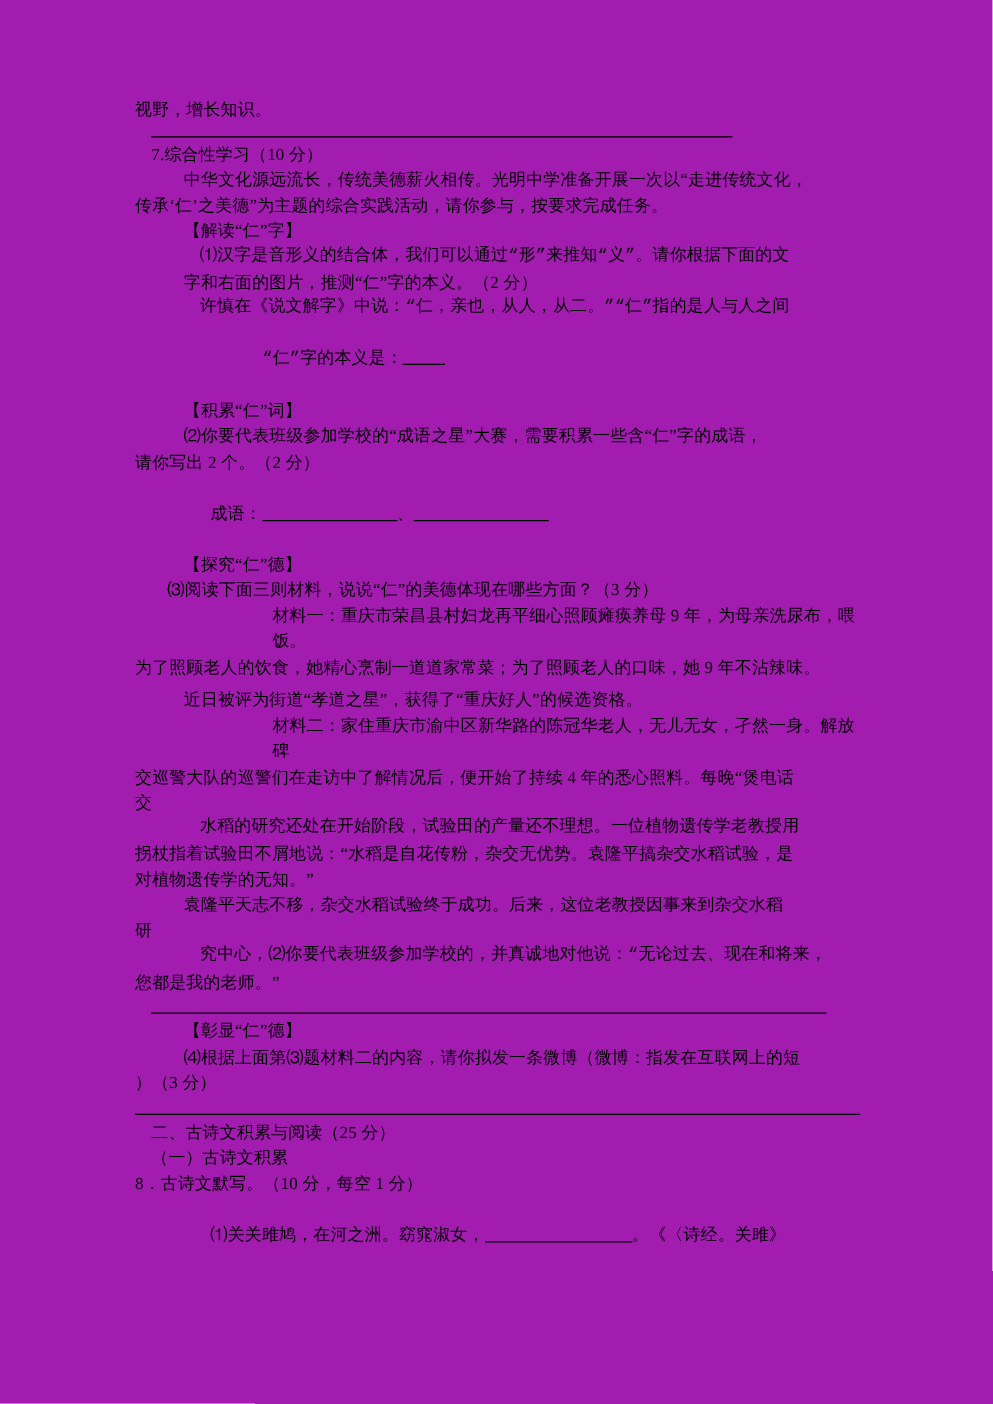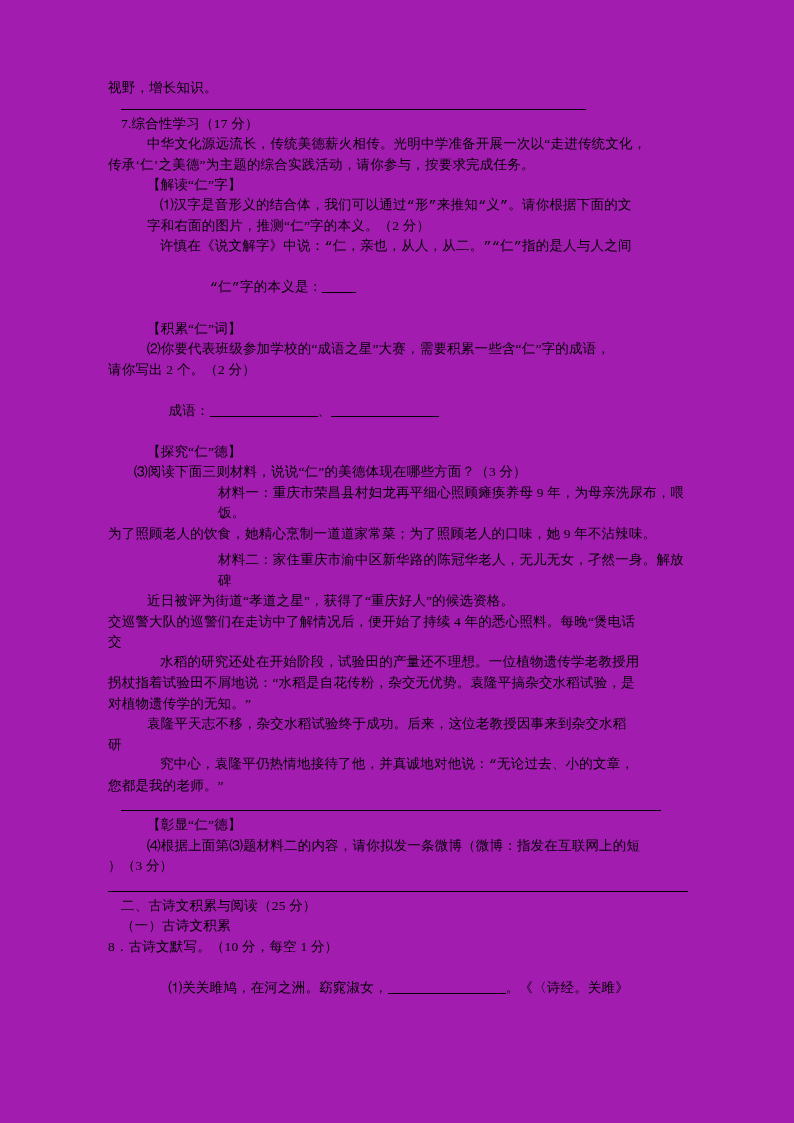--- a/index.html
+++ b/index.html
@@ -84,21 +84,21 @@
 <body>
 
 <div id="page">
   <div class="sheet">
 
     <div class="line p">视野，增长知识。</div>
 
     <div class="gap-sm"></div>
     <hr class="rule rule-short">
 
-    <div class="line p ind-1">7.综合性学习（17 分）</div>
+    <div class="line p ind-1">7.综合性学习（10 分）</div>
 
     <div class="line p ind-3">中华文化源远流长，传统美德薪火相传。光明中学准备开展一次以“走进传统文化，</div>
     <div class="line p">传承‘仁’之美德”为主题的综合实践活动，请你参与，按要求完成任务。</div>
 
     <div class="line p ind-3">【解读“仁”字】</div>
     <div class="line p ind-4">⑴汉字是音形义的结合体，我们可以通过“形”来推知“义”。请你根据下面的文</div>
     <div class="line p ind-3">字和右面的图片，推测“仁”字的本义。（2 分）</div>
     <div class="line p ind-4">许慎在《说文解字》中说：“仁，亲也，从人，从二。”“仁”指的是人与人之间</div>
     <div class="line p ind-4">
       <span>“仁”字的本义是：</span><span class="blank-sm"></span>
@@ -110,32 +110,32 @@
     <div class="line p ind-3">
       <span>成语：</span><span class="blank-lg"></span>、<span class="blank-lg"></span>
     </div>
 
     <div class="line p ind-3">【探究“仁”德】</div>
     <div class="line p ind-2">⑶阅读下面三则材料，说说“仁”的美德体现在哪些方面？（3 分）</div>
 
     <div class="line p ind-mat">材料一：重庆市荣昌县村妇龙再平细心照顾瘫痪养母 9 年，为母亲洗尿布，喂饭。</div>
     <div class="line p">为了照顾老人的饮食，她精心烹制一道道家常菜；为了照顾老人的口味，她 9 年不沾辣味。</div>
     <div class="gap-sm"></div>
+    <div class="line p ind-3">近日被评为街道“孝道之星”，获得了“重庆好人”的候选资格。</div>
+
     <div class="line p ind-mat">材料二：家住重庆市渝中区新华路的陈冠华老人，无儿无女，孑然一身。解放碑</div>
-
-    <div class="line p ind-3">近日被评为街道“孝道之星”，获得了“重庆好人”的候选资格。</div>
     <div class="line p">交巡警大队的巡警们在走访中了解情况后，便开始了持续 4 年的悉心照料。每晚“煲电话</div>
 
     <div class="line p">交</div>
     <div class="line p ind-4">水稻的研究还处在开始阶段，试验田的产量还不理想。一位植物遗传学老教授用</div>
     <div class="line p">拐杖指着试验田不屑地说：“水稻是自花传粉，杂交无优势。袁隆平搞杂交水稻试验，是</div>
     <div class="line p">对植物遗传学的无知。”</div>
     <div class="line p ind-3">袁隆平天志不移，杂交水稻试验终于成功。后来，这位老教授因事来到杂交水稻</div>
     <div class="line p">研</div>
-    <div class="line p ind-4">究中心，袁隆平仍热情地接待了他，并真诚地对他说：“无论过去、小的文章，</div>
+    <div class="line p ind-4">究中心，⑵你要代表班级参加学校的，并真诚地对他说：“无论过去、现在和将来，</div>
     <div class="line p">您都是我的老师。”</div>
 
     <div class="gap-md"></div>
     <hr class="rule rule-mid">
 
     <div class="line p ind-3">【彰显“仁”德】</div>
     <div class="line p ind-3">⑷根据上面第⑶题材料二的内容，请你拟发一条微博（微博：指发在互联网上的短</div>
     <div class="line p">）（3 分）</div>
 
     <div class="gap-md"></div>

